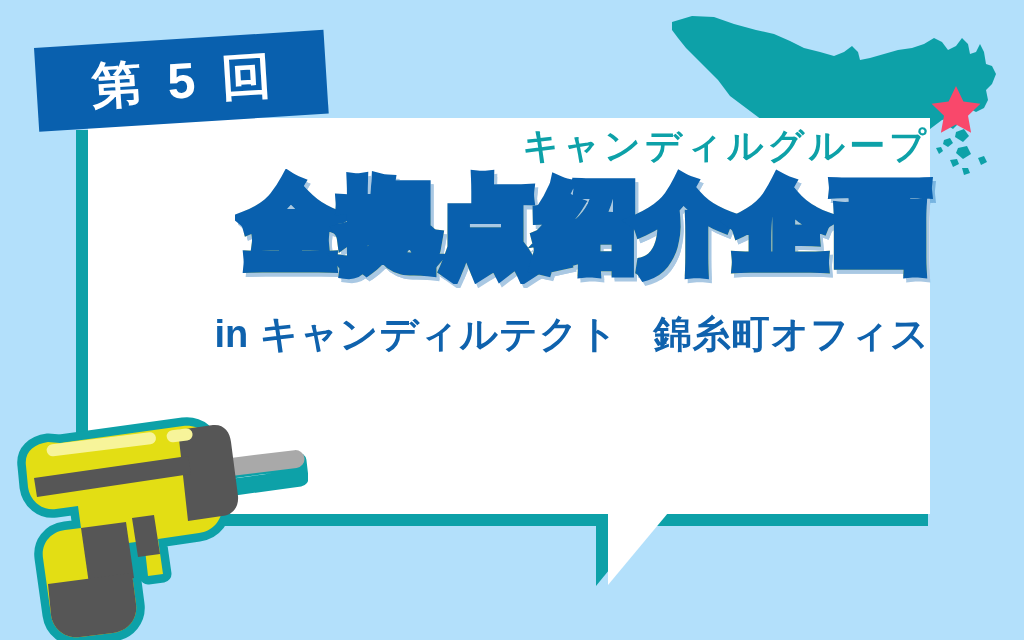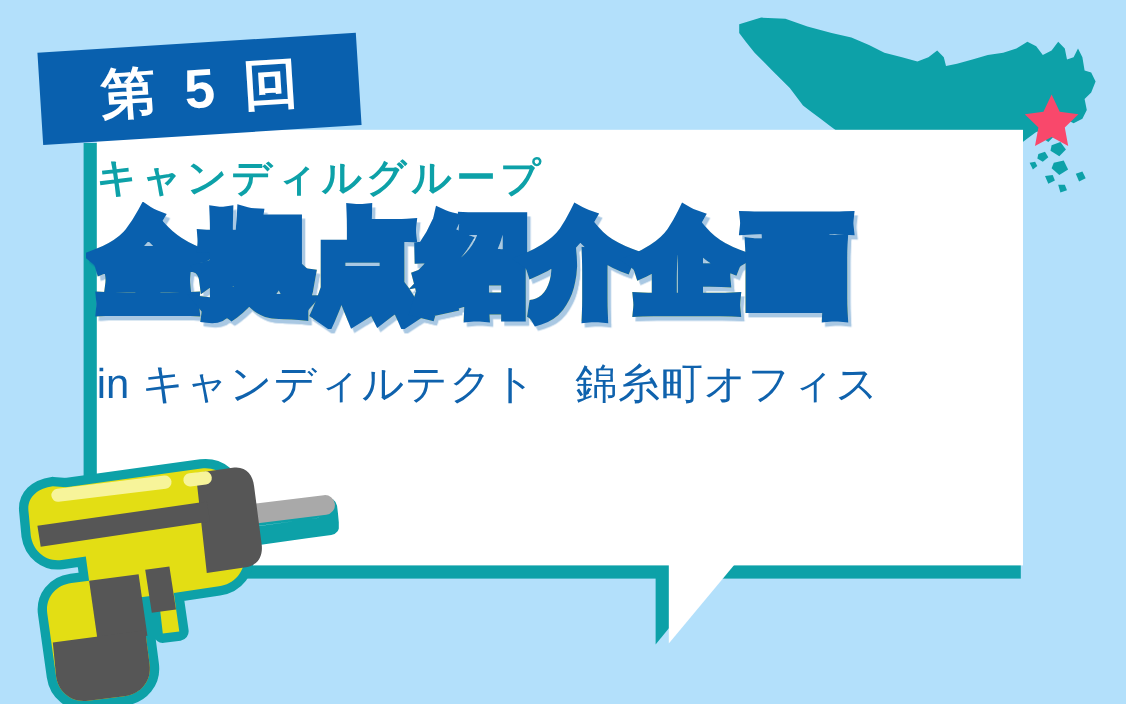--- a/index.html
+++ b/index.html
@@ -88,23 +88,23 @@
 
   
   .text-block {
     position: absolute;
     left: 88px;
     top: 118px;
     width: 842px;
     height: 396px;
     display: flex;
     flex-direction: column;
-    align-items: flex-start;
+    align-items: flex-end;
     justify-content: flex-start;
-    padding-top: 24px;
+    padding-top: 8px;
     box-sizing: border-box;
   }
   .eyebrow {
     color: #0da1a8;
     font-size: 36px;
     font-weight: 700;
     letter-spacing: 4px;
     line-height: 1.1;
     white-space: nowrap;
   }
@@ -128,21 +128,21 @@
     -webkit-background-clip: text;
     background-clip: text;
     color: transparent;
     -webkit-text-fill-color: transparent;
     filter: drop-shadow(3px 4px 0 rgba(9,96,174,0.35));
   }
   .subline {
     margin-top: 30px;
     color: #0f62ad;
     font-size: 38px;
-    font-weight: 400;
+    font-weight: 700;
     letter-spacing: 1px;
     line-height: 1.1;
     white-space: nowrap;
   }
   .subline .in-word { letter-spacing: 0px; }
 
   
   #drill {
     position: absolute;
     left: 8px;

